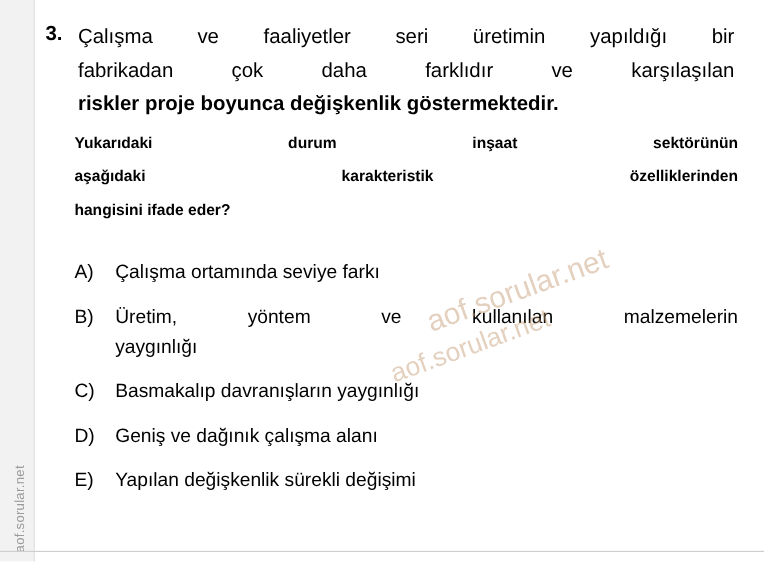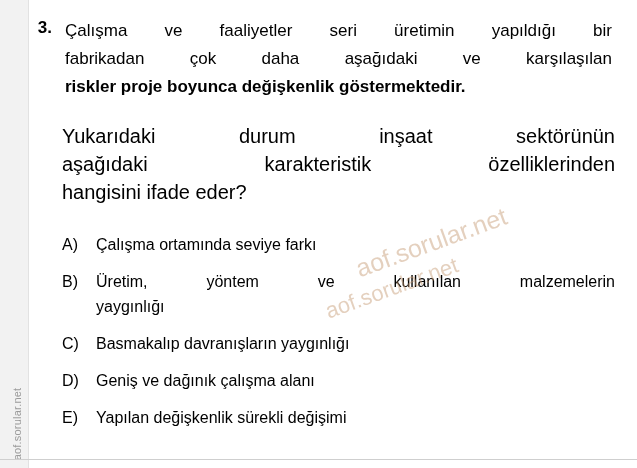--- a/index.html
+++ b/index.html
@@ -89,24 +89,24 @@
     display: block;
     text-align: justify;
     text-align-last: justify;
   }
   .q-stem-line.last {
     text-align-last: left;
     font-weight: bold;
   }
 
   .q-ask {
-    font-size: 20px;
-    font-weight: normal;
+    font-size: 13px;
+    font-weight: bold;
     line-height: 28px;
-    margin-top: 21px;
+    margin-top: 4px;
   }
   .q-ask-line {
     display: block;
     text-align: justify;
     text-align-last: justify;
   }
   .q-ask-line.last {
     text-align-last: left;
   }
 
@@ -163,21 +163,21 @@
   <div class="side-watermark">aof.sorular.net</div>
 </div>
 
 <div class="page">
 
   <div class="question">
     <div class="q-number">3.</div>
     <div class="q-body">
       <div class="q-stem">
         <span class="q-stem-line">Çalışma ve faaliyetler seri üretimin yapıldığı bir</span>
-        <span class="q-stem-line">fabrikadan çok daha aşağıdaki ve karşılaşılan</span>
+        <span class="q-stem-line">fabrikadan çok daha farklıdır ve karşılaşılan</span>
         <span class="q-stem-line last">riskler proje boyunca değişkenlik göstermektedir.</span>
       </div>
 
       <div class="q-ask">
         <span class="q-ask-line">Yukarıdaki durum inşaat sektörünün</span>
         <span class="q-ask-line">aşağıdaki karakteristik özelliklerinden</span>
         <span class="q-ask-line last">hangisini ifade eder?</span>
       </div>
     </div>
   </div>

